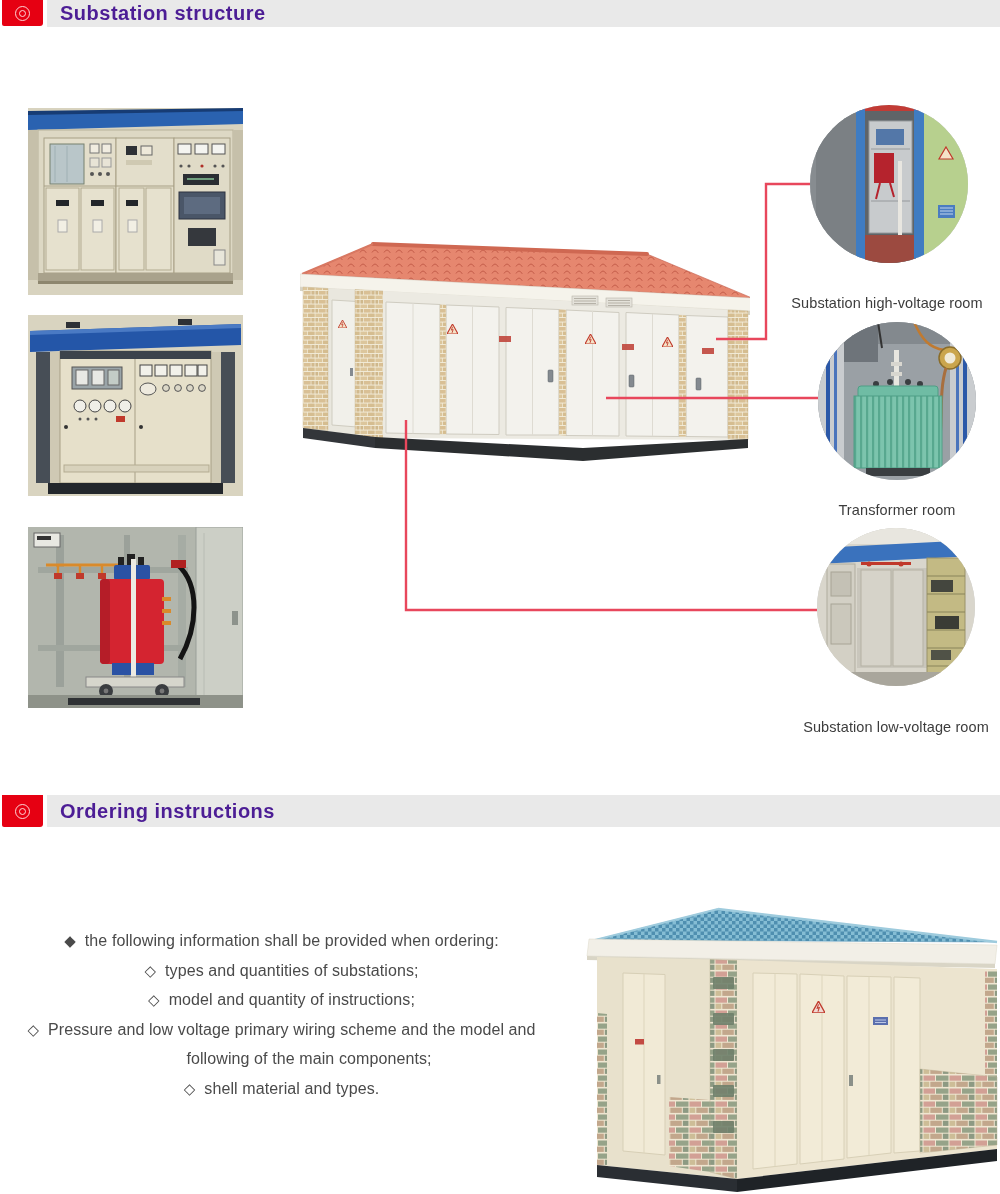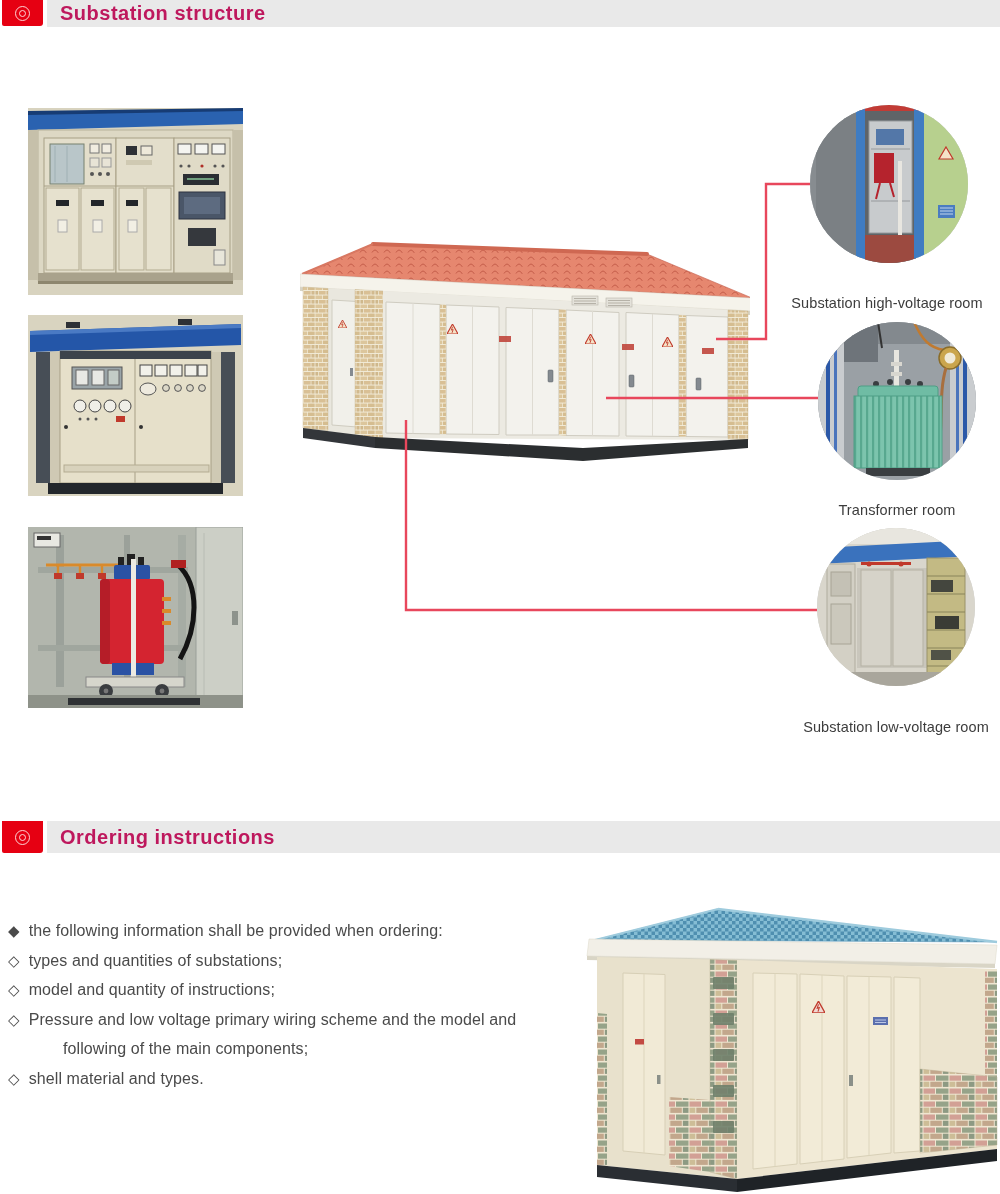--- a/index.html
+++ b/index.html
@@ -6,44 +6,44 @@
   .page{position:relative;width:1000px;height:1194px;background:#ffffff;overflow:hidden;
         font-family:"Liberation Sans",sans-serif;}
   
   .hdr{position:absolute;left:0;right:0;}
   .hdr .chip{position:absolute;left:2px;top:0;width:41px;background:#e60012;border-radius:0 0 3px 2px;}
   .hdr .ring-outer{position:absolute;left:50%;top:50%;width:13px;height:13px;margin:-7.5px 0 0 -7.5px;
         border:1.6px solid rgba(255,228,228,.92);border-radius:50%;}
   .hdr .ring-inner{position:absolute;left:50%;top:50%;width:5px;height:5px;margin:-3.5px 0 0 -3.5px;
         border:1.3px solid rgba(255,228,228,.92);border-radius:50%;}
   .hdr .bar{position:absolute;left:47px;right:0;top:0;background:#e9e9e9;display:flex;align-items:center;}
-  .hdr h1{margin:0;padding-left:13px;font-size:20px;font-weight:bold;color:#be185d;letter-spacing:.5px;}
+  .hdr h1{margin:0;padding-left:13px;font-size:20px;font-weight:bold;color:#4c1d95;letter-spacing:.5px;}
   #hdr1{top:0;height:27px}#hdr1 .chip{height:26px}#hdr1 .bar{height:27px}
-  #hdr2{top:821px;height:18px}#hdr2 .chip{height:32px}#hdr2 .bar{height:32px}
+  #hdr2{top:795px;height:18px}#hdr2 .chip{height:32px}#hdr2 .bar{height:32px}
   
   .photo{position:absolute;}
   .photo svg,.illus svg{display:block;width:100%;height:100%;}
   .illus{position:absolute;}
   #photo1{left:28px;top:108px;width:215px;height:187px;}
   #photo2{left:28px;top:315px;width:215px;height:181px;}
   #photo3{left:28px;top:527px;width:215px;height:181px;}
   #building1{left:300px;top:232px;width:450px;height:235px;z-index:1;}
   #building2{left:585px;top:893px;width:415px;height:300px;}
   #connectors{position:absolute;left:0;top:0;width:1000px;height:1194px;z-index:2;pointer-events:none;}
   
   .circ{position:absolute;width:158px;height:158px;border-radius:50%;overflow:hidden;z-index:3;background:#cfd2d4;}
   #circ1{left:810px;top:105px;}
   #circ2{left:818px;top:322px;}
   #circ3{left:817px;top:528px;}
   .callout-label{position:absolute;width:230px;text-align:center;font-size:14.5px;color:#3c3c3c;letter-spacing:.1px;z-index:3;}
   #clabel1{left:772px;top:295px;}
   #clabel2{left:782px;top:502px;}
   #clabel3{left:781px;top:719px;}
   
-  #olist{position:absolute;left:5px;top:916px;width:530px;margin:0;padding:0;}
+  #olist{position:absolute;left:5px;top:916px;width:530px;margin:10px;padding:0;text-align:center;}
   #olist li{list-style:none;font-size:16px;line-height:29.5px;color:#4a4a4a;
             padding-left:58px;text-indent:-55px;letter-spacing:.1px;}
   #olist .bullet{margin-right:9px;font-size:15px;color:#4a4a4a;}
 </style>
 </head>
 <body>
 
 <div class="page">
 
   <header class="hdr" id="hdr1">

